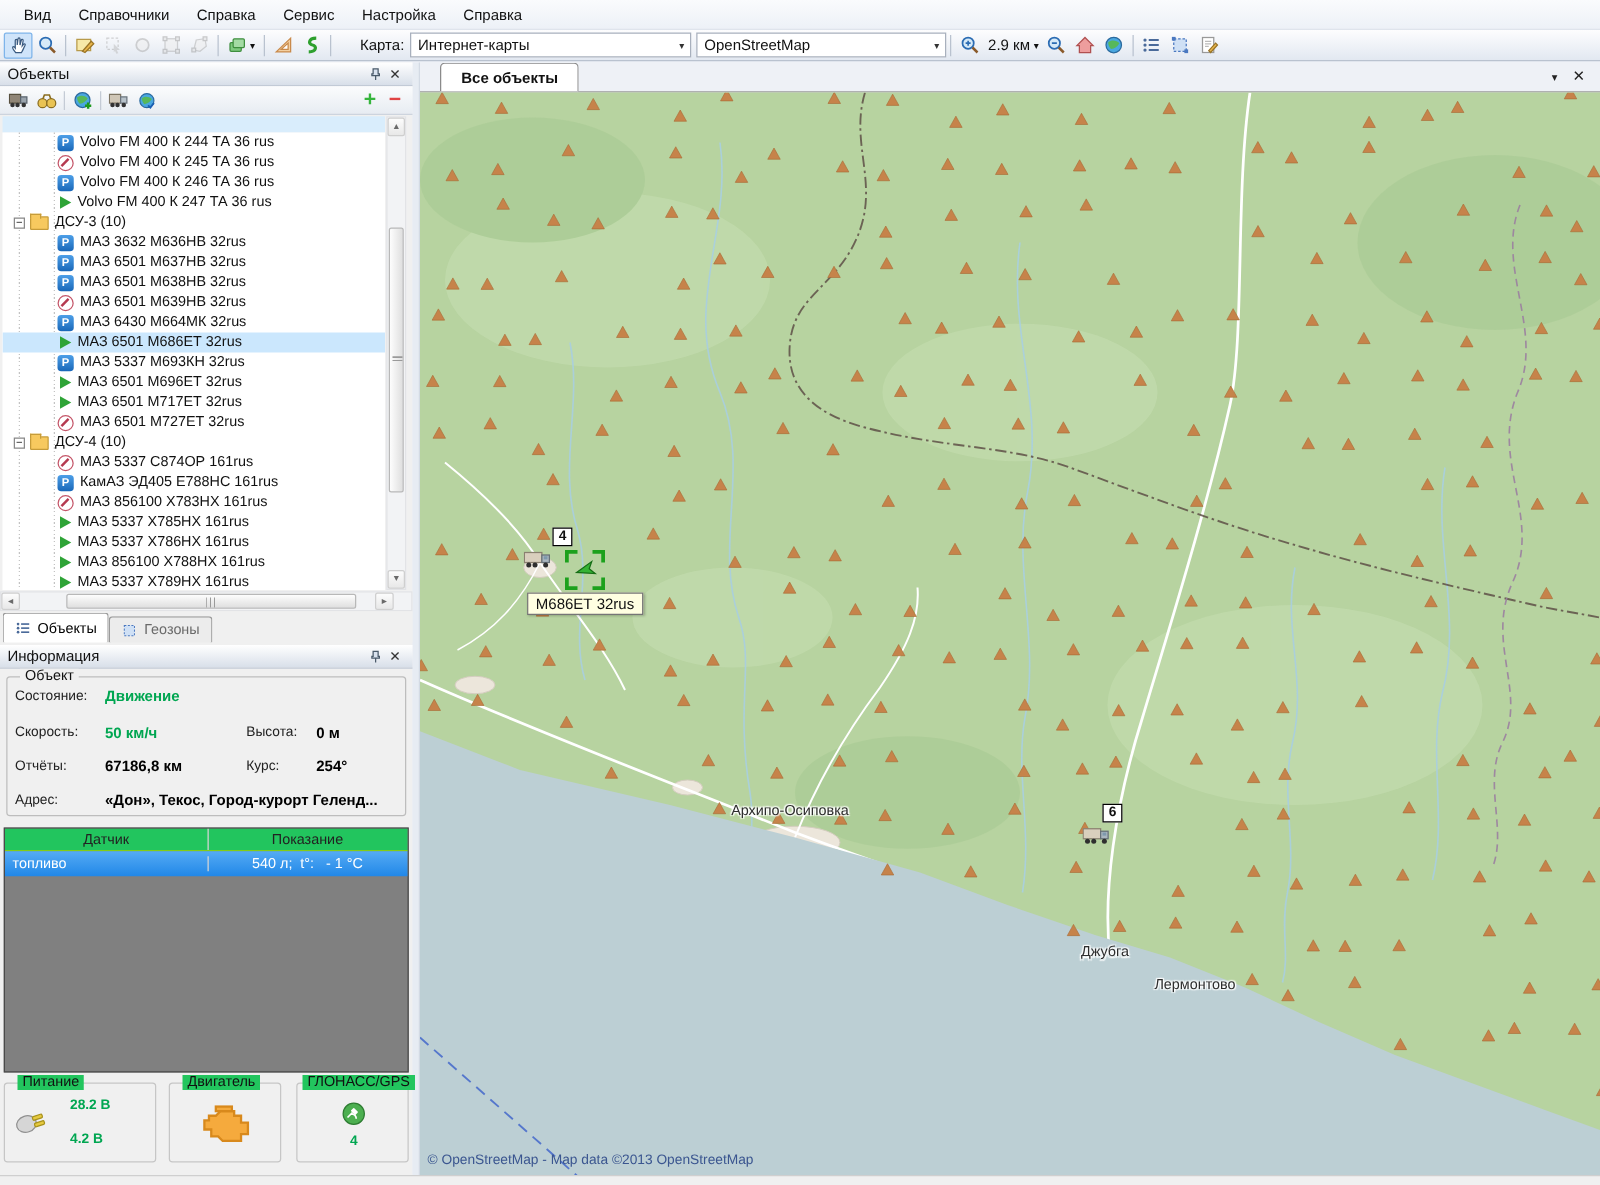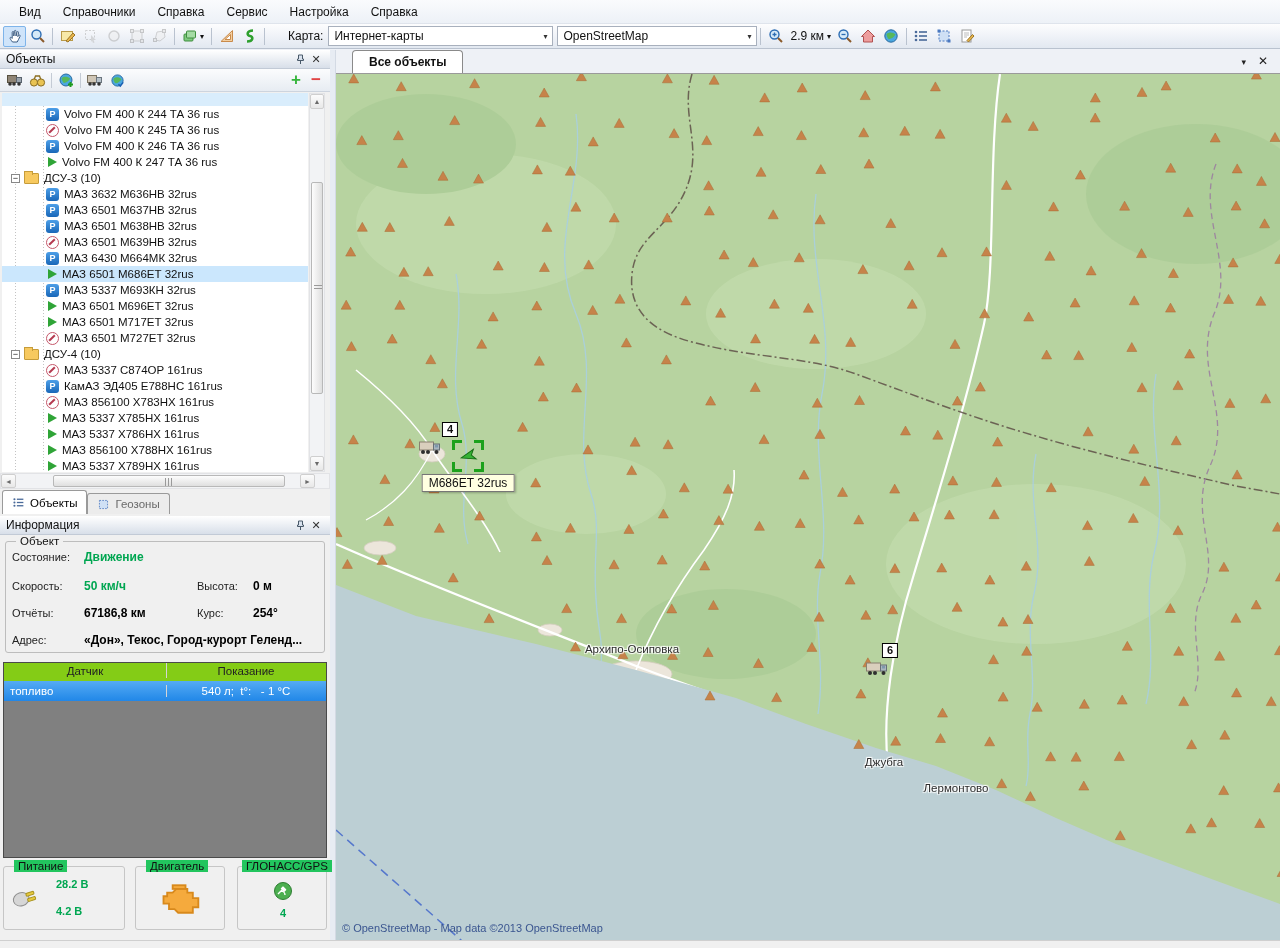--- a/index.html
+++ b/index.html
@@ -69,21 +69,21 @@
   .tab.active{background:#fff;height:24px;color:#000;}
 
   
   .grp{position:absolute;left:5px;top:541px;width:320px;height:112px;border:1px solid #bdbdbd;border-radius:3px;}
   .grp-legend{position:absolute;left:10px;top:-7px;background:#f0f0f0;padding:0 4px;font-size:11.5px;}
   .flabel{position:absolute;color:#222;}
   .fval{position:absolute;font-weight:bold;font-size:12px;color:#000;white-space:nowrap;}
   .fval.green{color:var(--green);}
 
   .sensor{position:absolute;left:3px;top:662px;width:324px;height:196px;border:1px solid #4a4a4a;background:#808080;}
-  .sensor-header{display:flex;height:18px;background:#84cc16;border-bottom:3px solid #84cc16;}
+  .sensor-header{display:flex;height:18px;background:#22c55e;border-bottom:1px solid #84cc16;}
   .scell{white-space:pre;}
   .sensor-header .scell{display:flex;align-items:center;justify-content:center;font-size:11.5px;color:#222;}
   .scell.c0{width:163px;border-right:1px solid #d5d5d5;}
   .scell.c1{width:158px;}
   .srow{display:flex;height:20px;background:linear-gradient(#55abf4,#2187e8);color:#fff;align-items:center;font-size:11.5px;}
   .srow .c0{padding-left:6px;}
   .srow .c1{display:flex;align-items:center;justify-content:center;}
 
   .bbox{position:absolute;top:866px;height:64px;border:1px solid #c6c6c6;border-radius:3px;}
   .bbox .grp-legend{background:#22c55e;}

